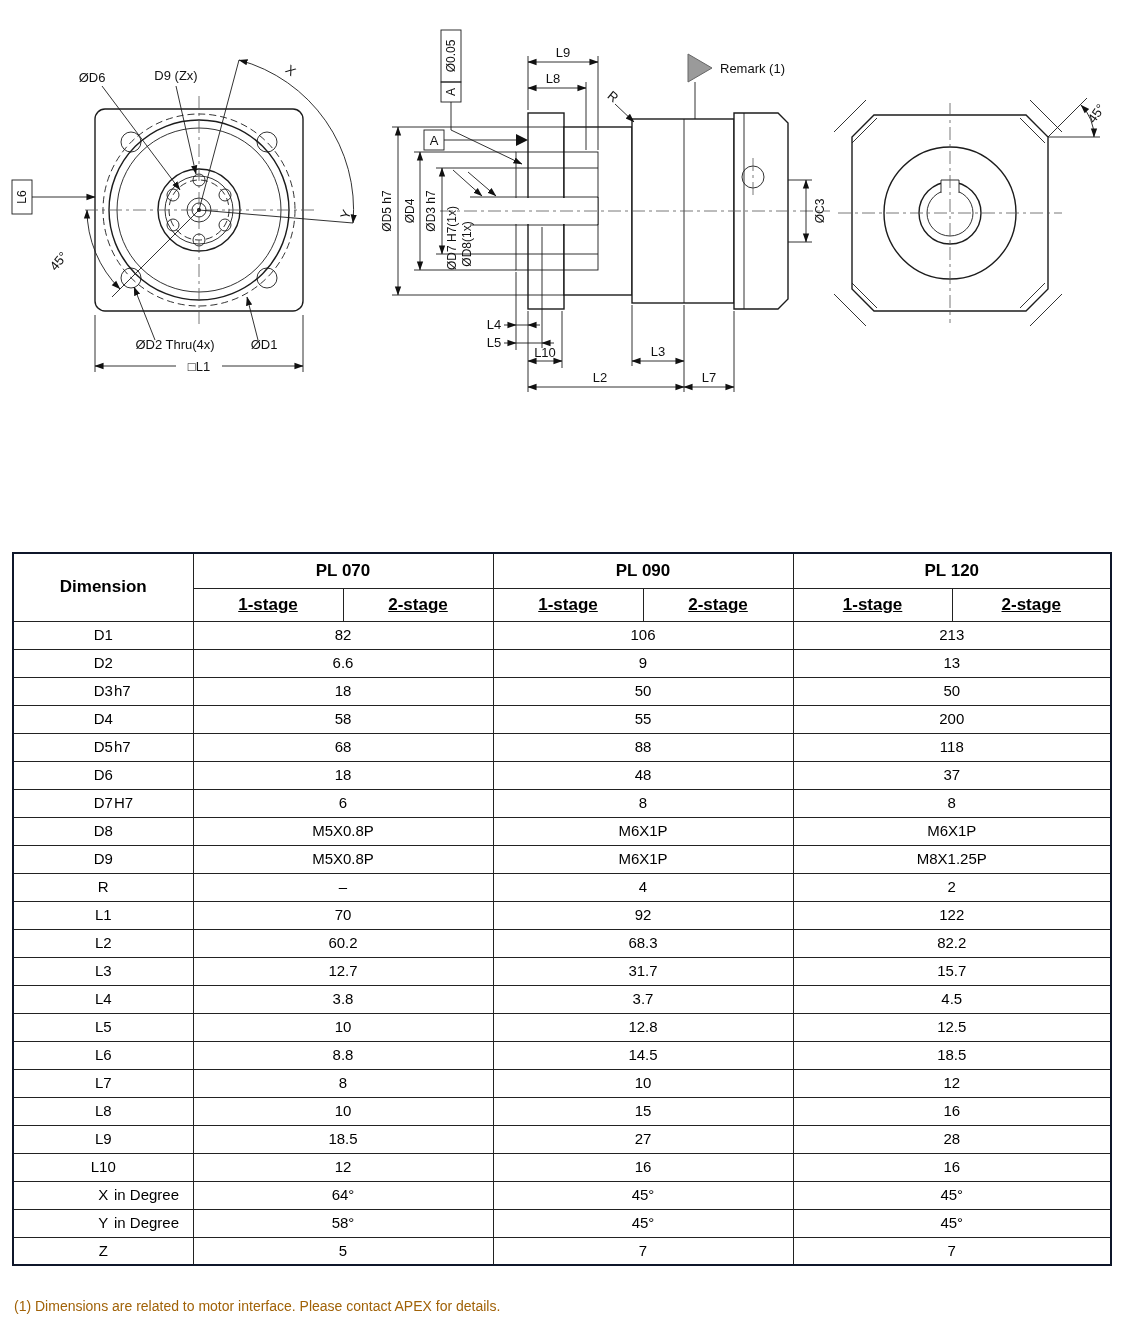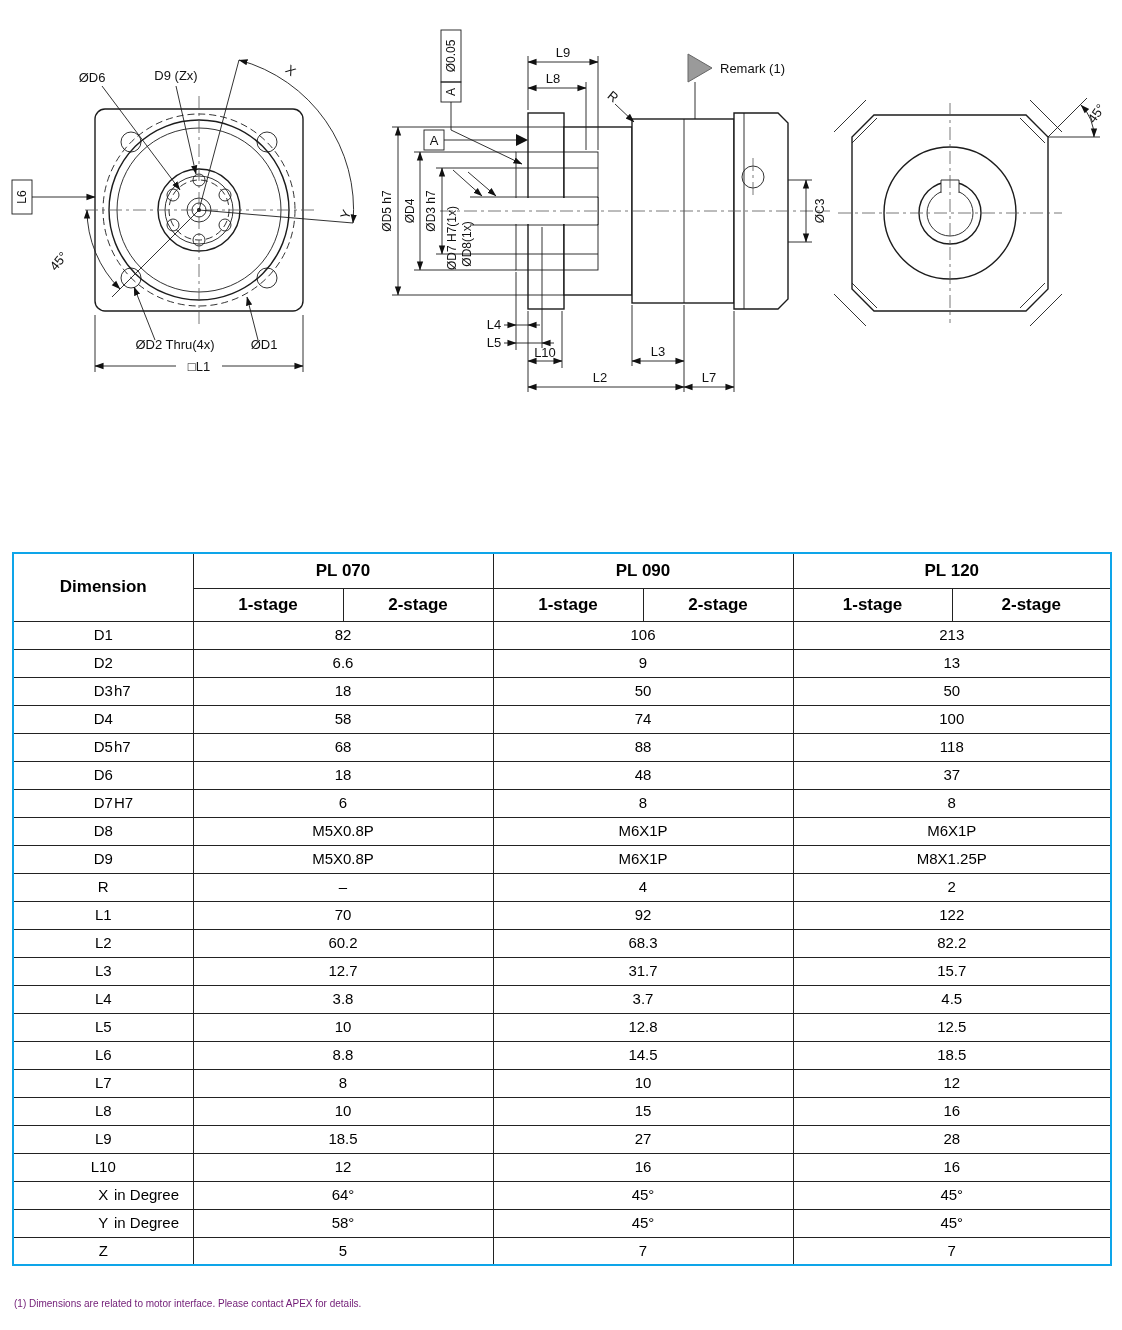--- a/index.html
+++ b/index.html
@@ -14,30 +14,30 @@
   svg .thin { stroke:#1c1c1c; stroke-width:0.9; fill:none; }
   svg .dim  { stroke:#1c1c1c; stroke-width:0.9; fill:none; }
   svg .cl   { stroke:#555;    stroke-width:0.8; fill:none; stroke-dasharray:13 4 3 4; }
   svg .dash { stroke:#1c1c1c; stroke-width:0.9; fill:none; stroke-dasharray:7 4; }
   svg .kw   { stroke:#1c1c1c; stroke-width:0.9; fill:#ffffff; }
   svg text  { font-family:"Liberation Sans", sans-serif; font-size:13px; fill:#111; }
   svg text.small { font-size:12px; }
 
   
   .dim-table { position:absolute; left:12px; top:552px; width:1098px;
-               border-collapse:collapse; table-layout:fixed; border:2px solid #0ea5e9; }
+               border-collapse:collapse; table-layout:fixed; border:2px solid #0f172a; }
   .dim-table th, .dim-table td { border:1px solid #222; padding:0; text-align:center;
                font-size:15px; color:#000; height:28px; line-height:1.05; }
   .dim-table thead th { font-size:17px; font-weight:bold; }
   .dim-table thead tr.hrow1 th { height:35px; }
-  .dim-table thead tr.hrow2 th { height:33px; }
+  .dim-table thead tr.hrow2 th { height:33px;text-decoration:underline; }
   .dim-cell { text-align:left; position:relative; padding-left:36px; }
   .dim-sub  { position:absolute; left:100px; top:50%; transform:translateY(-50%); }
 
-  .footnote { position:absolute; left:14px; top:1298px; font-size:10px; color:#701a75; }
+  .footnote { position:absolute; left:14px; top:1298px; font-size:14px; color:#a16207; }
 </style>
 </head>
 <body>
 
 <div class="sheet">
 
   <svg class="drawing" width="1122" height="545" viewBox="0 0 1122 545">
     <defs>
       <marker id="arr" viewBox="0 0 10 10" refX="9.5" refY="5" markerWidth="10" markerHeight="10" orient="auto-start-reverse">
         <path d="M0,1.5 L10,5 L0,8.5 Z" fill="#111"></path>
@@ -302,22 +302,22 @@
         </tr>
         <tr>
           <td class="dim-cell"><span class="dim-main">D3</span><span class="dim-sub">h7</span></td>
           <td colspan="2" class="val-cell">18</td>
           <td colspan="2" class="val-cell">50</td>
           <td colspan="2" class="val-cell">50</td>
         </tr>
         <tr>
           <td class="dim-cell"><span class="dim-main">D4</span></td>
           <td colspan="2" class="val-cell">58</td>
-          <td colspan="2" class="val-cell">74</td>
-          <td colspan="2" class="val-cell">100</td>
+          <td colspan="2" class="val-cell">55</td>
+          <td colspan="2" class="val-cell">200</td>
         </tr>
         <tr>
           <td class="dim-cell"><span class="dim-main">D5</span><span class="dim-sub">h7</span></td>
           <td colspan="2" class="val-cell">68</td>
           <td colspan="2" class="val-cell">88</td>
           <td colspan="2" class="val-cell">118</td>
         </tr>
         <tr>
           <td class="dim-cell"><span class="dim-main">D6</span></td>
           <td colspan="2" class="val-cell">18</td>

